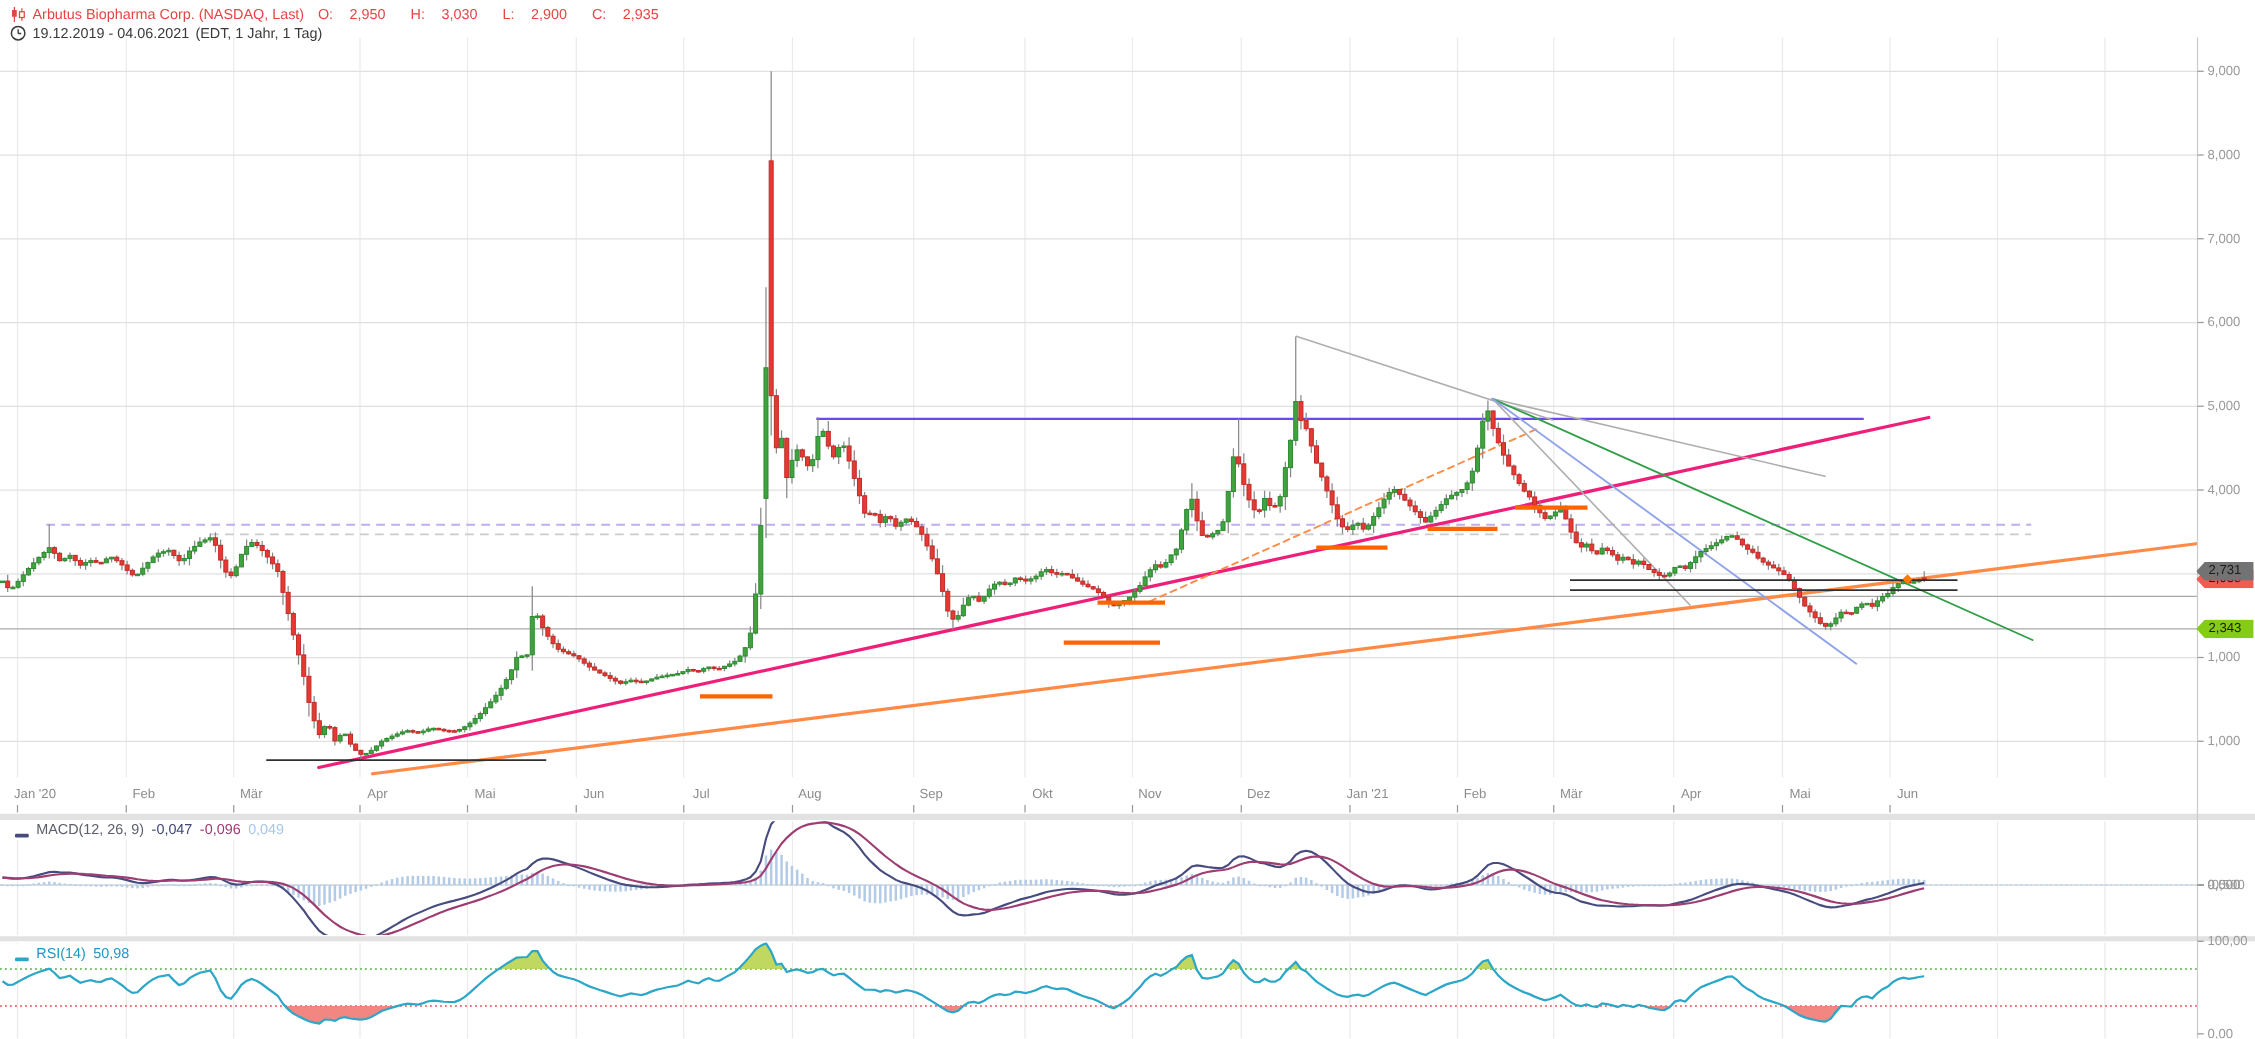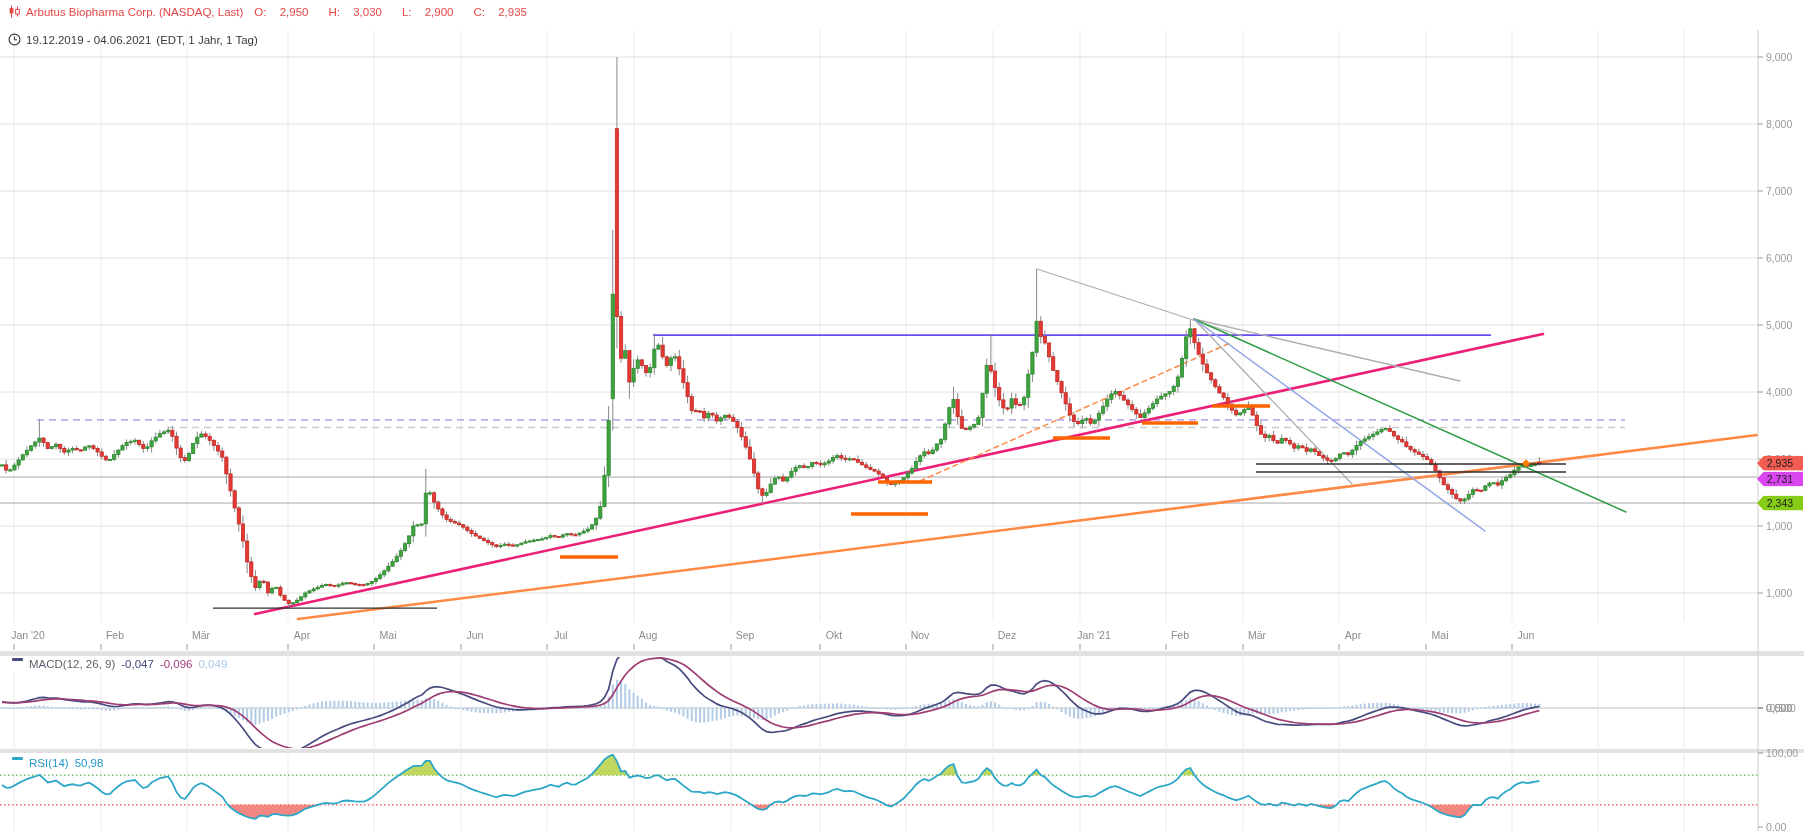--- a/index.html
+++ b/index.html
@@ -1,28 +1,28 @@
 <!DOCTYPE html>
 <html><head>
 <meta charset="utf-8">
 <style>
   html,body{margin:0;padding:0;background:#fff;}
   #stage{position:relative;width:1804px;height:831px;background:#ffffff;overflow:hidden;
          font-family:"Liberation Sans","DejaVu Sans",sans-serif;-webkit-font-smoothing:antialiased;}
   #chart-svg{position:absolute;left:0;top:0;}
   .hdr{position:absolute;left:8px;display:flex;align-items:center;gap:5px;font-size:11.5px;white-space:pre;}
   #hdr-line1{top:5px;color:#e64545;}
-  #hdr-line2{top:33px;color:#3a3a3a;justify-content:space-between;}
+  #hdr-line2{top:20px;color:#3a3a3a;justify-content:space-between;}
   #hdr-line1 .ohlc{margin-left:6px;}
   #hdr-line1 .ohlc span{margin-right:10px;}
   .axis-label{position:absolute;left:1766px;color:#9a9a9a;font-size:10.5px;transform:translateY(-50%);}
   .month-label{position:absolute;top:629px;color:#8c8c8c;font-size:10.5px;transform:translateX(-50%);white-space:pre;}
   .tag{position:absolute;left:1757px;width:46px;height:15px;line-height:15px;font-size:10.5px;color:#1c1c1c;
        text-align:center;clip-path:polygon(0 50%,15% 0,100% 0,100% 100%,15% 100%);transform:translateY(-50%);}
-  .legend{position:absolute;display:flex;align-items:flex-start;gap:6px;background:rgba(255,255,255,.92);
+  .legend{position:absolute;display:flex;align-items:flex-end;gap:6px;background:rgba(255,255,255,.92);
           padding:2px 8px 2px 6px;font-size:11.5px;border-radius:2px;}
   .legend .dash{width:11px;height:3px;border-radius:1px;}
   #macd-legend{left:6px;top:656px;color:#5b5f6b;}
   #macd-legend .v1{color:#3f4878;}
   #macd-legend .v2{color:#a23a74;}
   #macd-legend .v3{color:#a9c7e8;}
   #rsi-legend{left:6px;top:755px;color:#2196c9;}
 </style>
 </head>
 <body>
@@ -1394,15 +1394,15 @@
     <span class="v3">0,049</span>
   </div>
 
   <div class="legend" id="rsi-legend">
     <span class="dash" style="background: rgb(45, 167, 199);"></span>
     <span>RSI(14)</span>
     <span>50,98</span>
   </div>
 
   <div class="tag" id="tag-last" style="top: 463.355px; background: rgb(240, 92, 82);">2,935</div>
-  <div class="tag" id="tag-l1" style="top: 479px; background: #d946ef;">2,731</div>
+  <div class="tag" id="tag-l1" style="top: 457px; background: #737373;">2,731</div>
   <div class="tag" id="tag-l2" style="top: 503.019px; background: #84cc16;">2,343</div>
 </div>
 
 </body></html>

